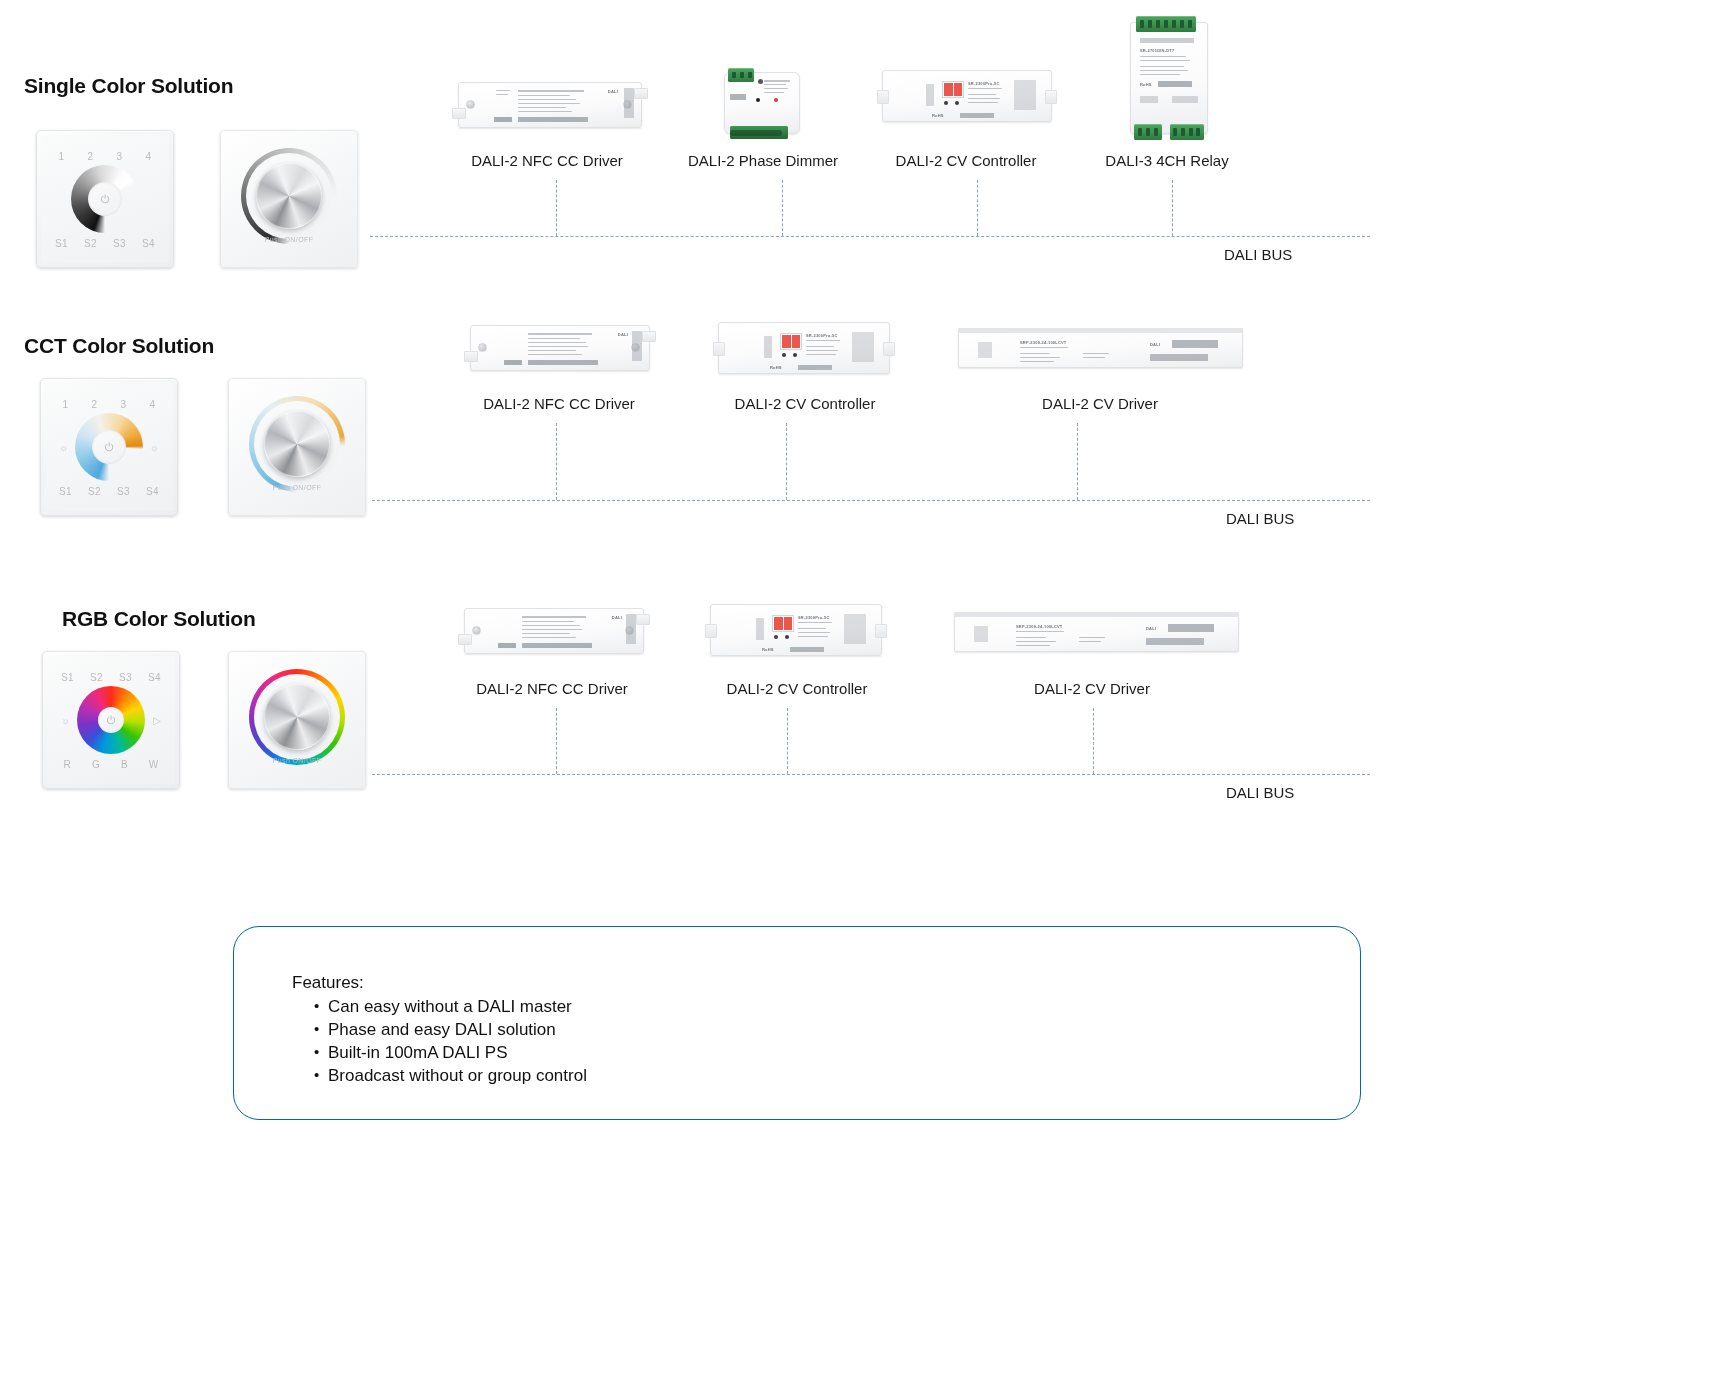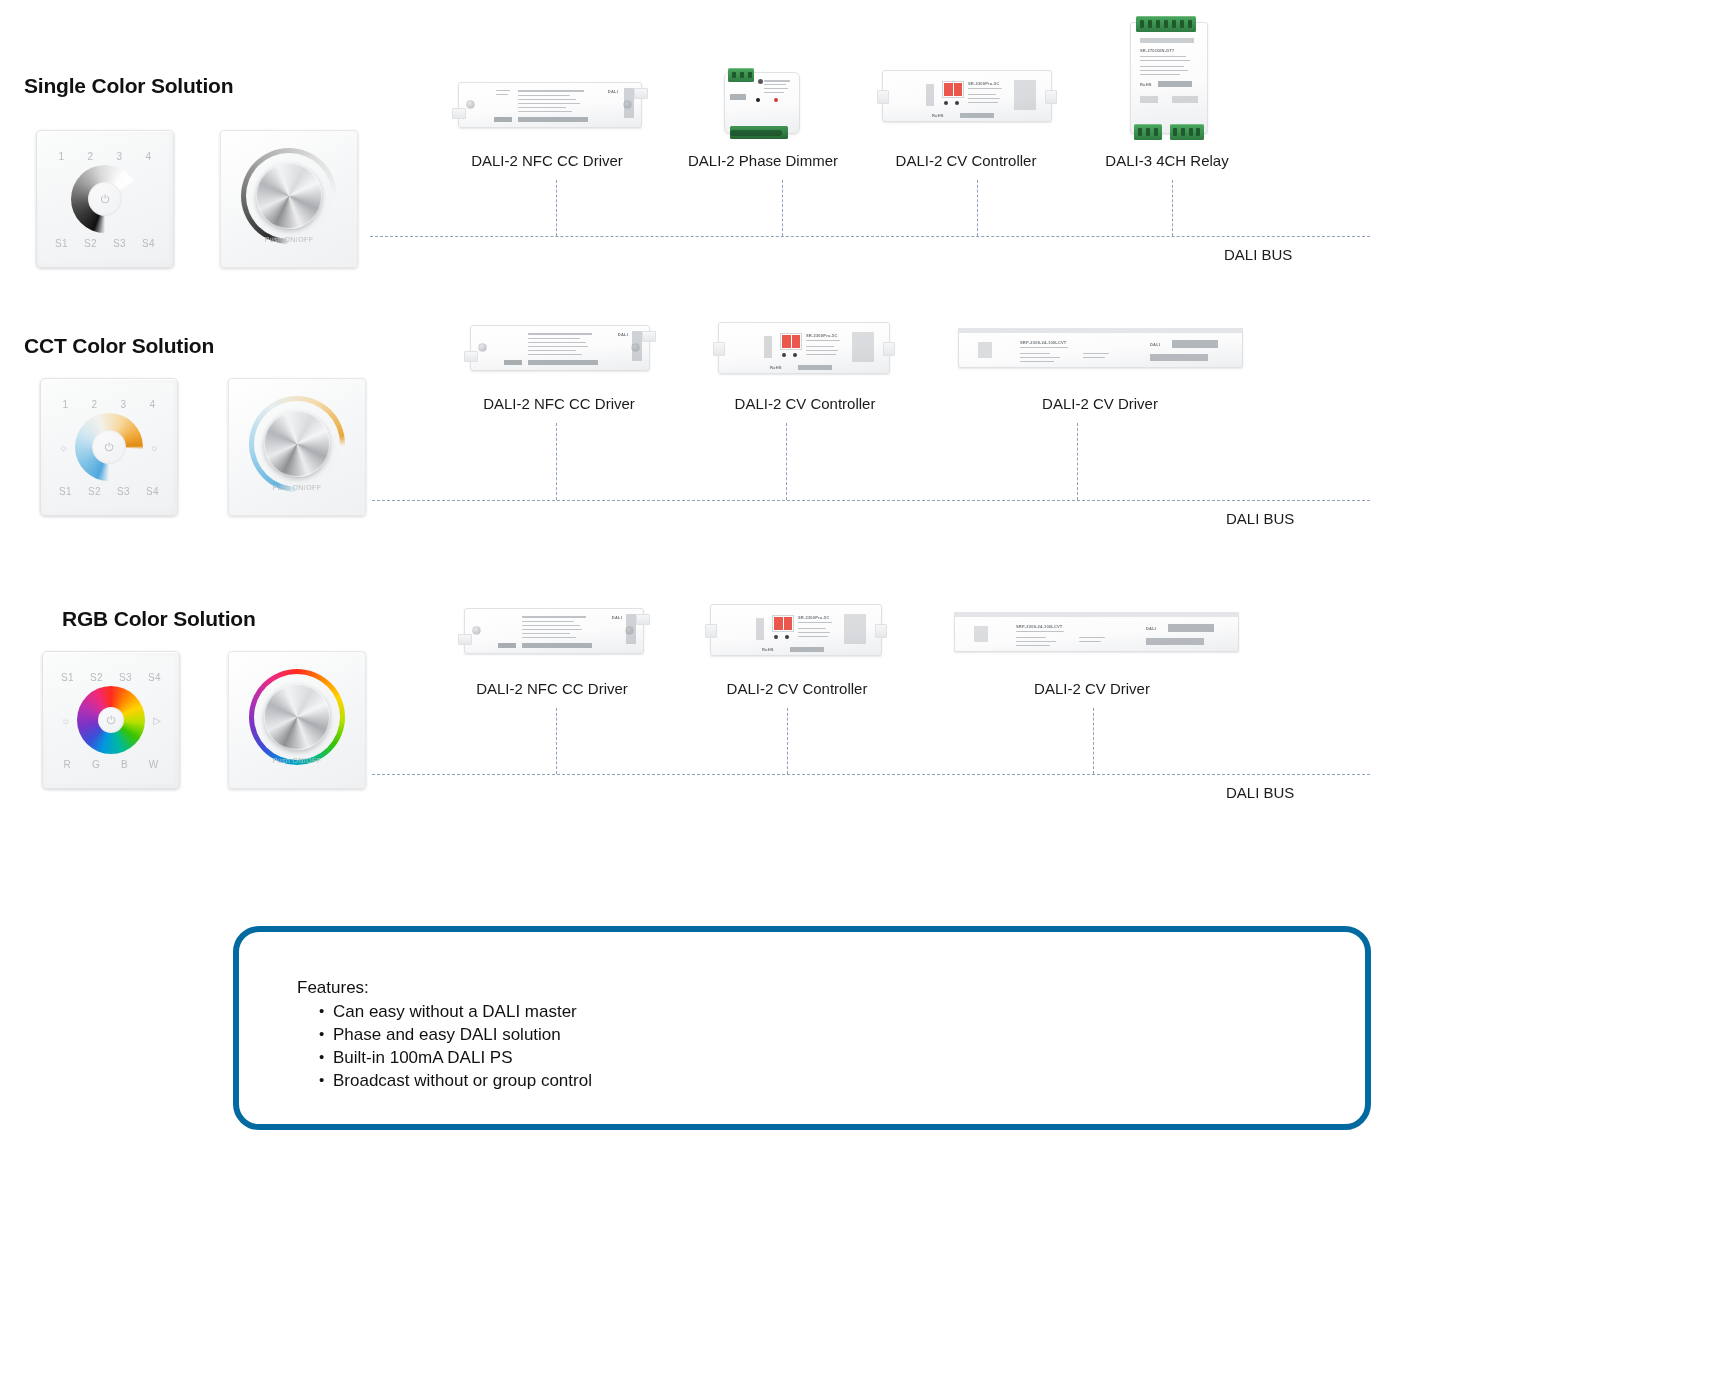--- a/index.html
+++ b/index.html
@@ -275,21 +275,21 @@
   .bus-label{
     position:absolute;
     font-size:15px;
     color:#1b1b1b;
     white-space:nowrap;
   }
 
   
   .features-box{
     position:absolute;
-    border:6px solid #0369a1;
+    border:1px solid #0369a1;
     border-radius:26px;
     background:#ffffff;
   }
   .features-title{
     position:absolute;
     font-size:17px;
     color:#111111;
   }
   .features-list{
     position:absolute;

